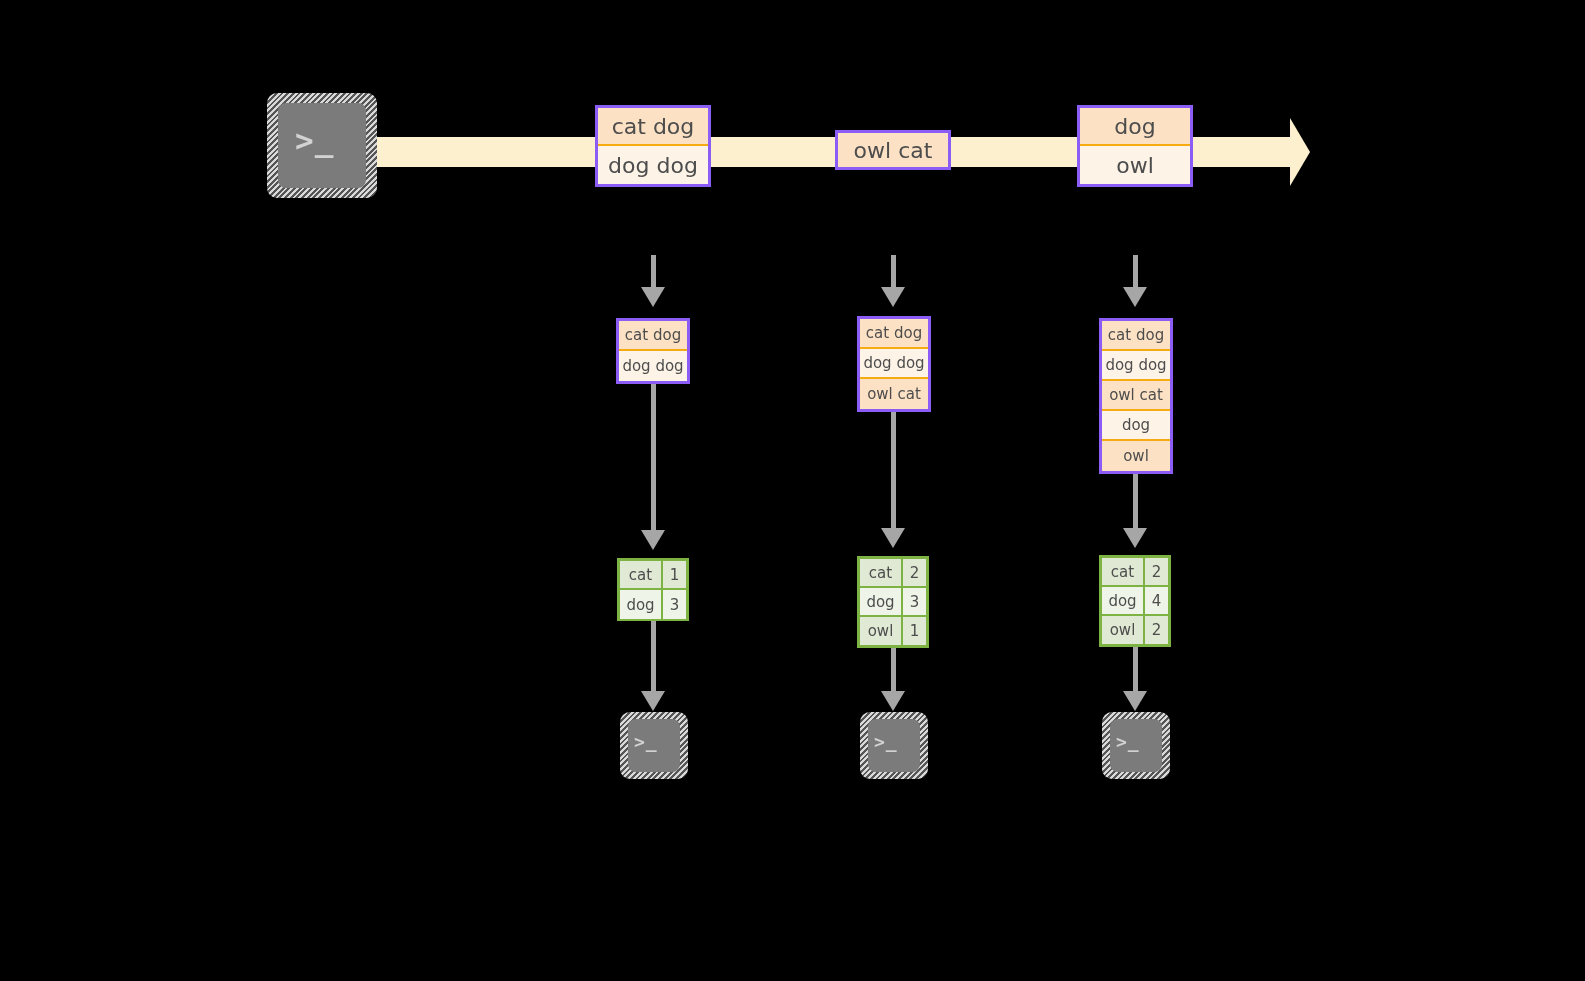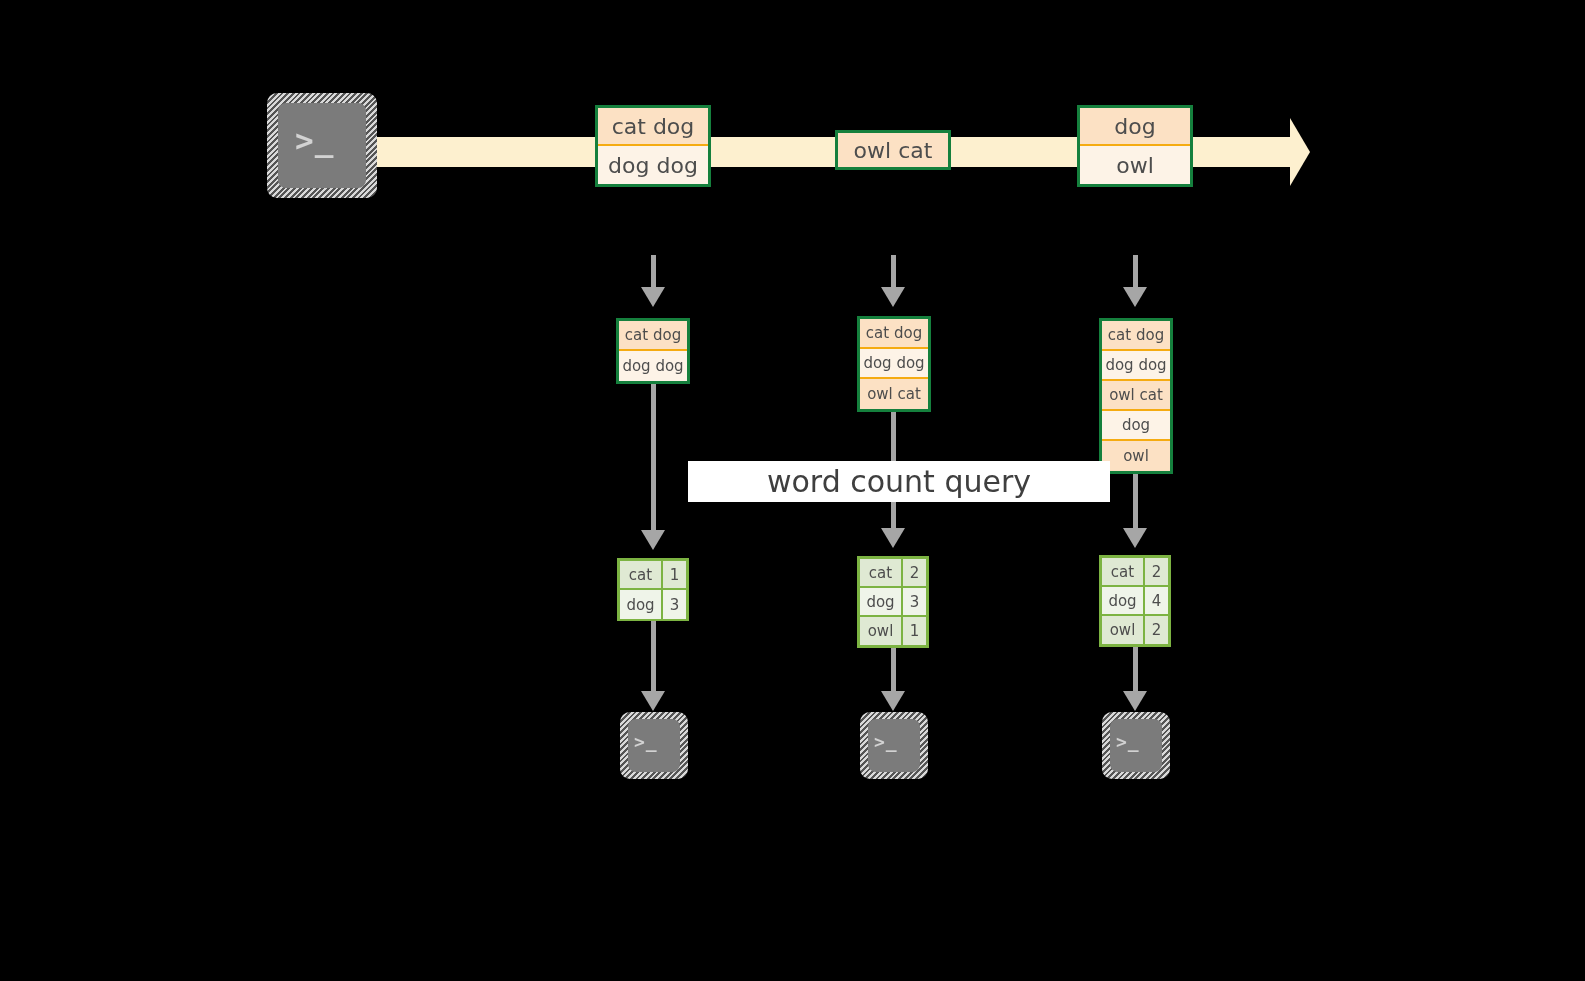--- a/index.html
+++ b/index.html
@@ -35,21 +35,21 @@
   .stream-head{
     position:absolute;width:0;height:0;
     border-top:34px solid transparent;
     border-bottom:34px solid transparent;
     border-left:20px solid #fdf0cf;
   }
 
   
   .stack{
     position:absolute;box-sizing:border-box;
-    border:3px solid #15803d;background:#eab308;
+    border:3px solid #8b5cf6;background:#eab308;
   }
   .stack .row{
     box-sizing:border-box;
     display:flex;align-items:center;justify-content:center;
     color:#4d4d4d;white-space:nowrap;
     border-bottom:2px solid #f5ab11;
   }
   .stack .row:last-child{border-bottom:none;}
   .row.tone-a{background:#fce1c4;}
   .row.tone-b{background:#fdf3e7;}
@@ -216,15 +216,14 @@
 
   <div class="vline" style="left:1133px;top:647px;height:44px;"></div>
   <div class="vhead" style="left:1123px;top:691px;"></div>
 
   <div class="term" style="left:1102px;top:712px;width:68px;height:67px;">
     <div class="hatch"></div>
     <div class="inner" style="left:8px;top:7px;width:52px;height:53px;"></div>
     <div class="glyph" style="left:14px;top:21px;font-size:18px;">&gt;_</div>
   </div>
 
-  <div class="qlabel" style="left:688px;top:461px;width:422px;height:41px;font-size:30px;">word count query</div>
 
 </div>
 
 </body></html>

